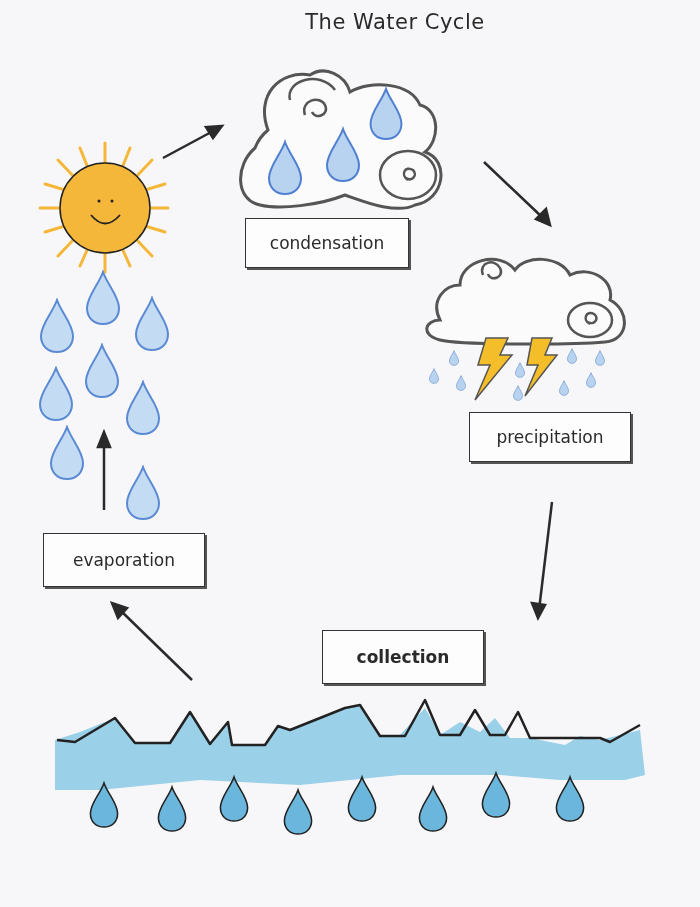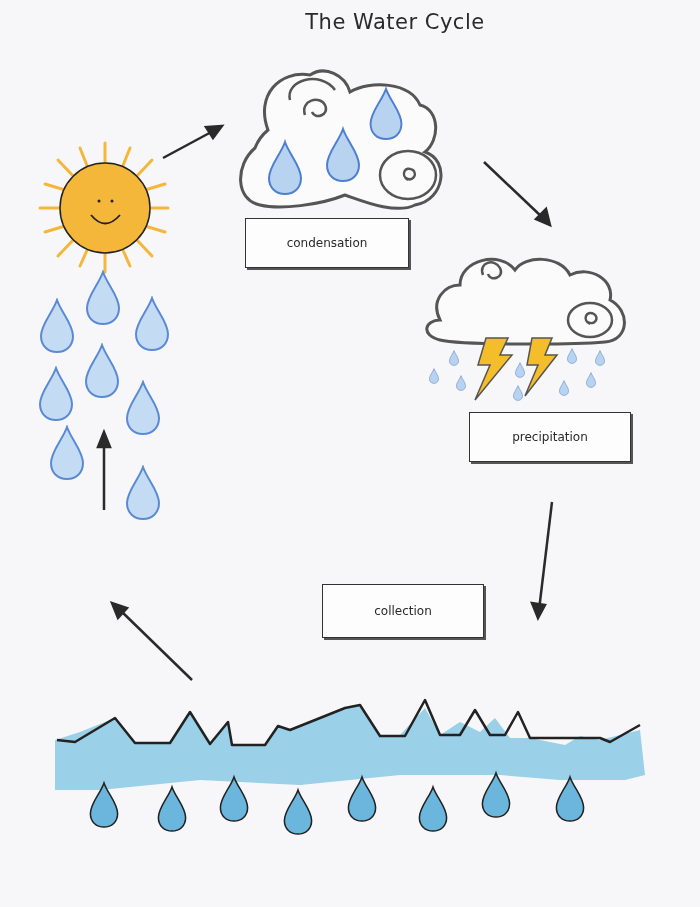--- a/index.html
+++ b/index.html
@@ -1,19 +1,19 @@
 <!DOCTYPE html>
 <html><head>
 <meta charset="utf-8">
 <style>
   html, body { margin: 0; padding: 0; }
   body { width: 700px; height: 907px; background: #f7f7f9; position: relative; overflow: hidden; font-family: "DejaVu Sans", sans-serif; }
   #stage { position: absolute; left: 0; top: 0; width: 700px; height: 907px; }
   .title { position: absolute; left: 0; top: 10px; width: 700px; text-align: center; font-family: "DejaVu Sans", sans-serif; font-size: 21px; color: #2a2a2a; letter-spacing: 0.5px; padding-left: 45px; }
-  .label { position: absolute; background: #fdfdfd; border: 1.5px solid #333; box-shadow: 2px 2px 0 #555; font-family: "DejaVu Sans", sans-serif; font-size: 12px; color: #2a2a2a; display: flex; align-items: center; justify-content: center; }
+  .label { position: absolute; background: #fdfdfd; border: 1.5px solid #333; box-shadow: 2px 2px 0 #555; font-family: "DejaVu Sans", sans-serif; font-size: 17px; color: #2a2a2a; display: flex; align-items: center; justify-content: center; }
   svg { position: absolute; left: 0; top: 0; }
 </style>
 </head>
 <body>
 
 <div id="stage">
   <div class="title">The Water Cycle</div>
 
   <svg width="700" height="907" viewBox="0 0 700 907">
     <defs>
@@ -129,14 +129,15 @@
         <use href="#drop" x="345" y="772" width="34" height="54"></use>
         <use href="#drop" x="416" y="782" width="34" height="54"></use>
         <use href="#drop" x="479" y="768" width="34" height="54"></use>
         <use href="#drop" x="553" y="772" width="34" height="54"></use>
       </g>
     </g>
   </svg>
 
   <div class="label" style="left:245px; top:218px; width:162px; height:48px;">condensation</div>
   <div class="label" style="left:469px; top:412px; width:160px; height:48px;">precipitation</div>
-  <div class="label" style="left:322px; top:584px; width:160px; height:52px;">collection</div>
+  <div class="label" style="left:322px; top:630px; width:160px; height:52px;font-weight:bold;">collection</div>
+  <div class="label" style="left:43px; top:533px; width:160px; height:52px;">evaporation</div>
 </div>
 
 </body></html>

